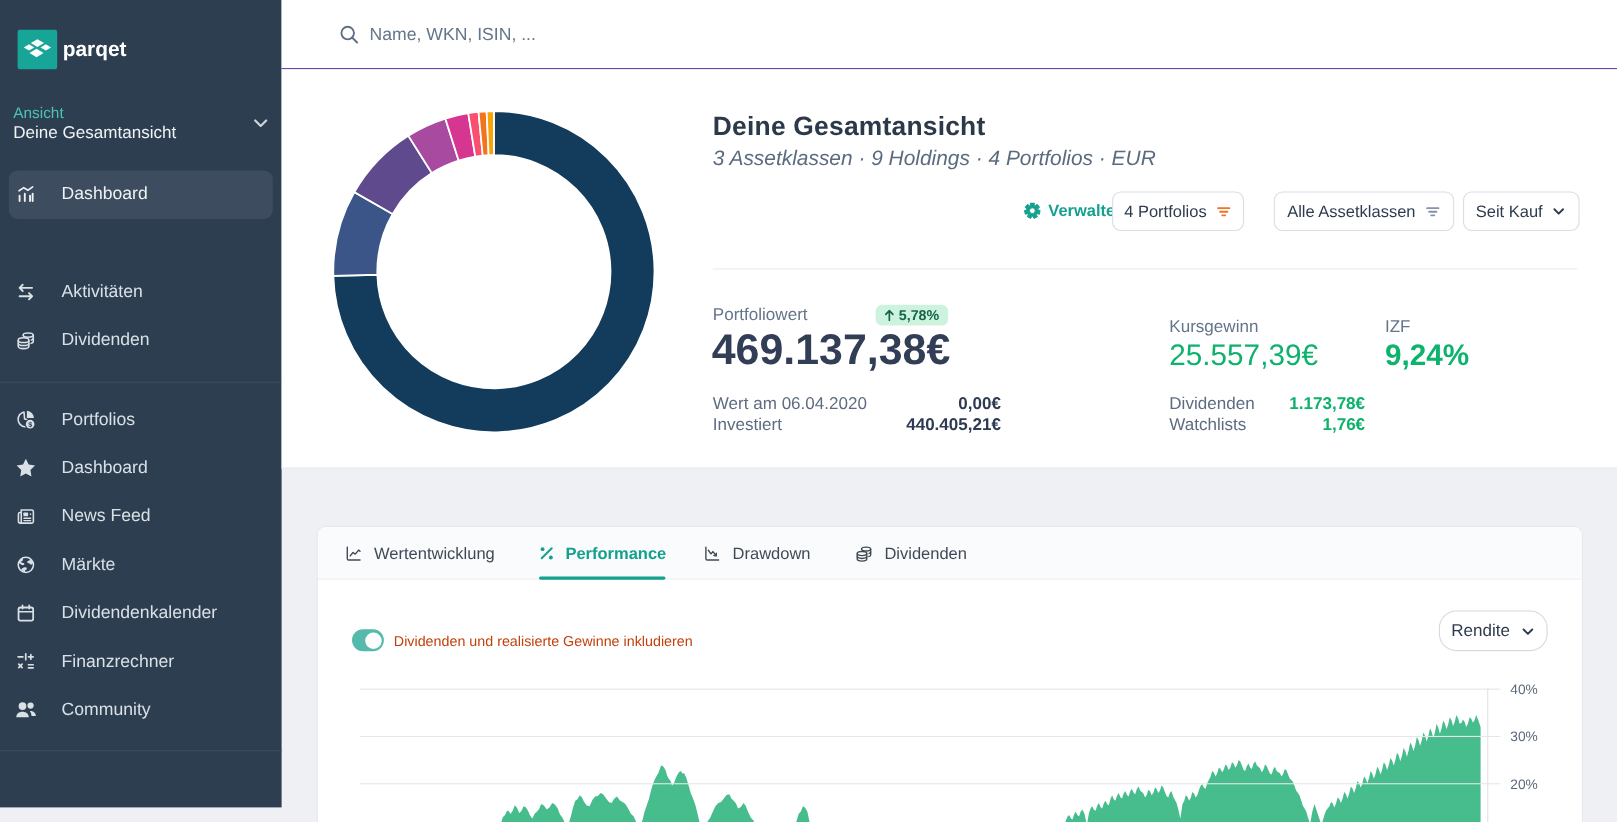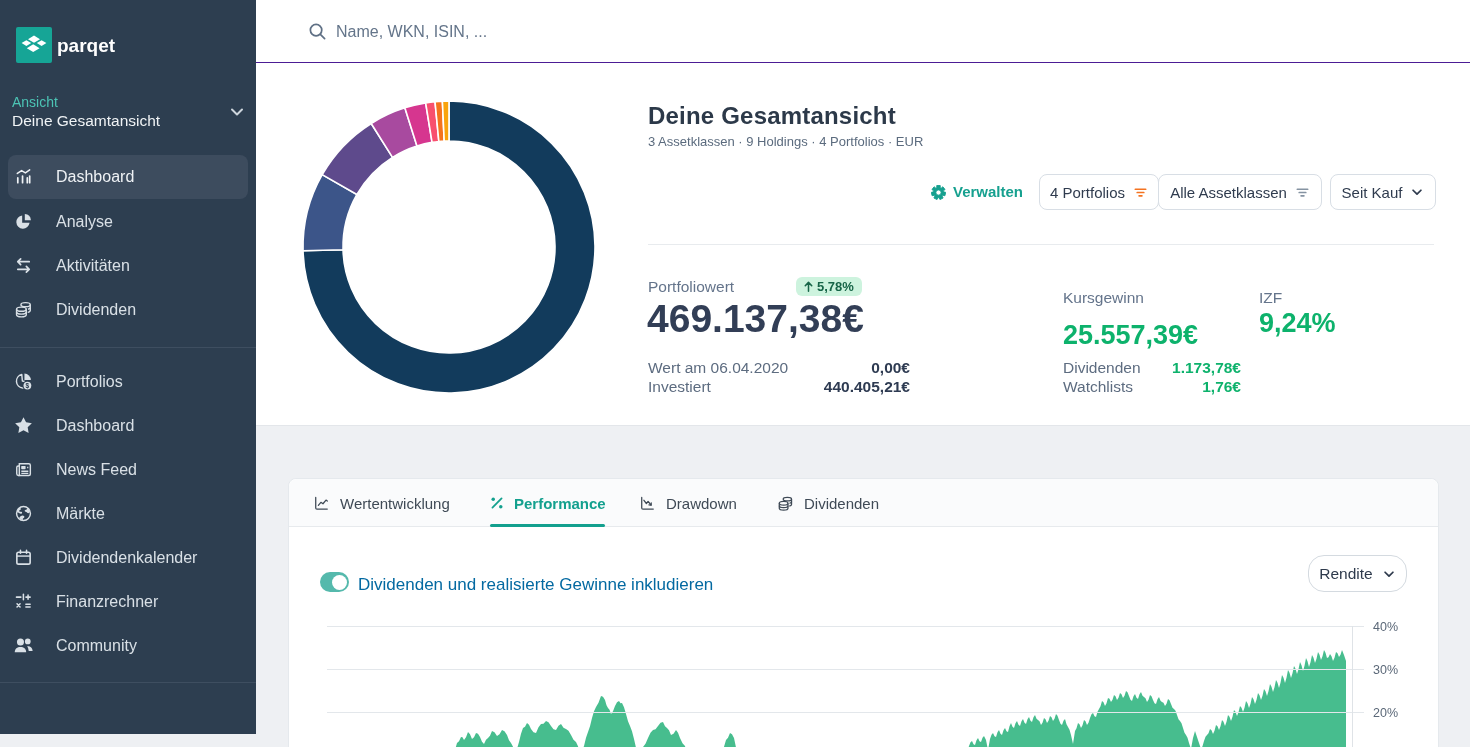--- a/index.html
+++ b/index.html
@@ -26,50 +26,50 @@
 
   
   #maintop { position:absolute; left:256px; top:63px; width:1214px; height:363px; background:#fff; border-bottom:1px solid #e3e6ea; }
 
   
   #donut { position:absolute; left:43px; top:34px; }
   #donutlabel { position:absolute; left:45px; top:165px; width:300px; text-align:center; font-size:33px; font-weight:700; color:#2e3c52; letter-spacing:0.5px; }
 
   
   #h1 { position:absolute; left:392px; top:39px; font-size:24px; font-weight:700; color:#2c3949; letter-spacing:0.2px; }
-  #sub { position:absolute; left:392px; top:71px; font-size:13px; color:#5b6b7e; }
+  #sub { position:absolute; left:392px; top:71px; font-size:19px; color:#5b6b7e;font-style:italic; }
 
   
   #verwalten { position:absolute; left:675px; top:120px; color:#16a08f; font-size:15px; font-weight:700; }
   .btn { position:absolute; top:111px; height:36px; background:#fff; border:1px solid #d8dee5; border-radius:8px; font-size:15px; font-weight:500; color:#2f3b4e; display:flex; align-items:center; justify-content:center; gap:8px; }
-  #btn1 { left:783px; width:120px; }
+  #btn1 { left:755px; width:120px; }
   #btn2 { left:902px; width:164px; }
   #btn3 { left:1074px; width:106px; }
   #hdiv { position:absolute; left:392px; top:181px; width:786px; height:1px; background:#e8ebee; }
 
   
   .glabel { position:absolute; font-size:15.5px; color:#64748b; }
   #badge { position:absolute; left:540px; top:214px; height:19px; padding:0 8px; background:#cdf3de; border-radius:6px; color:#176548; font-size:13px; font-weight:700; line-height:19px; display:flex; align-items:center; }
   #bigval { position:absolute; left:391px; top:234px; font-size:39px; font-weight:700; color:#323e56; letter-spacing:0px; }
   .srow { position:absolute; font-size:15.5px; }
   .srow .lab { color:#5d6c80; }
   .srow .val { font-weight:700; color:#2e3b52; }
   .green { color:#0db26c !important; }
-  #kgval { position:absolute; left:807px; top:245px; font-size:27px; font-weight:700; color:#0db26c;margin-top:12px; }
+  #kgval { position:absolute; left:807px; top:245px; font-size:27px; font-weight:400; color:#0db26c; }
   #izfval { position:absolute; left:1003px; top:245px; font-size:27px; font-weight:700; color:#0db26c; }
 
   
   #card { position:absolute; left:288px; top:478px; width:1151px; height:300px; background:#fff; border:1px solid #e5e9ed; border-radius:8px; }
   #tabbar { position:absolute; left:0; top:0; width:100%; height:48px; border-bottom:1px solid #e7eaed; background:#fafbfc; border-radius:8px 8px 0 0; }
   .tab { position:absolute; top:0; height:48px; display:flex; align-items:center; gap:10px; font-size:15px; color:#3f4a56; font-weight:500; }
   .tab.active { color:#13a08e; font-weight:700; }
   #tabu { position:absolute; left:201px; top:45px; width:115px; height:3px; background:#13a08e; border-radius:2px; }
   #toggle { position:absolute; left:31px; top:93px; width:29px; height:20px; background:#55b9ac; border-radius:10px; }
   #toggle .knob { position:absolute; right:2.5px; top:2.5px; width:15px; height:15px; background:#fff; border-radius:50%; }
-  #togglelabel { position:absolute; left:69px; top:96px; font-size:17px; color:#0369a1; }
+  #togglelabel { position:absolute; left:69px; top:96px; font-size:13px; color:#c2410c; }
   #rendite { position:absolute; left:1019px; top:76px; width:99px; height:37px; border:1px solid #d4dae0; border-radius:16px; background:#fff; display:flex; align-items:center; justify-content:center; gap:9px; font-size:15.5px; font-weight:500; color:#2e3a4c; }
 
   
   .gline { position:absolute; left:38px; width:1037px; height:1px; background:#e3e7eb; z-index:3; }
   .glabelpct { position:absolute; left:1084px; font-size:12.5px; color:#5b6878; }
   #vaxis { position:absolute; left:1063px; top:147px; width:1px; height:153px; background:#dfe3e7; z-index:3; }
 </style>
 </head>
 <body>
 
@@ -91,27 +91,20 @@
       <path d="M3 5.5 L8 10.5 L13 5.5" fill="none" stroke="currentColor" stroke-width="2" stroke-linecap="round" stroke-linejoin="round"></path>
     </svg>
 
   <div class="navitem active" style="top:155px;">
     <svg class="nicon" viewBox="0 0 20 20" fill="none" stroke="currentColor" stroke-width="1.8" stroke-linecap="round">
         <path d="M4 11.5v5M9 9.5v7M14 11.5v5"></path>
         <path d="M3.5 6.8L8 3.8l4 2.4 4.5-3.2" stroke-width="1.6"></path>
         <path d="M16.5 9.5v7"></path>
       </svg>
     <div class="nlabel">Dashboard</div>
-  </div>
-  <div class="navitem" style="top:200px;">
-    <svg class="nicon" viewBox="0 0 20 20" fill="currentColor">
-        <path d="M8.6 3.6a7 7 0 1 0 7.8 7.8h-7.8z"></path>
-        <path d="M11.4 2.2a7 7 0 0 1 6.4 6.4h-6.4z"></path>
-      </svg>
-    <div class="nlabel">Analyse</div>
   </div>
   <div class="navitem" style="top:244px;">
     <svg class="nicon" viewBox="0 0 20 20" fill="none" stroke="currentColor" stroke-width="1.8" stroke-linecap="round" stroke-linejoin="round">
         <path d="M16 6H4m0 0 3-3M4 6l3 3"></path>
         <path d="M4 14h12m0 0-3-3m3 3-3 3"></path>
       </svg>
     <div class="nlabel">Aktivitäten</div>
   </div>
   <div class="navitem" style="top:288px;">
     <svg class="nicon" viewBox="0 0 20 20" fill="none" stroke="currentColor" stroke-width="1.5">

